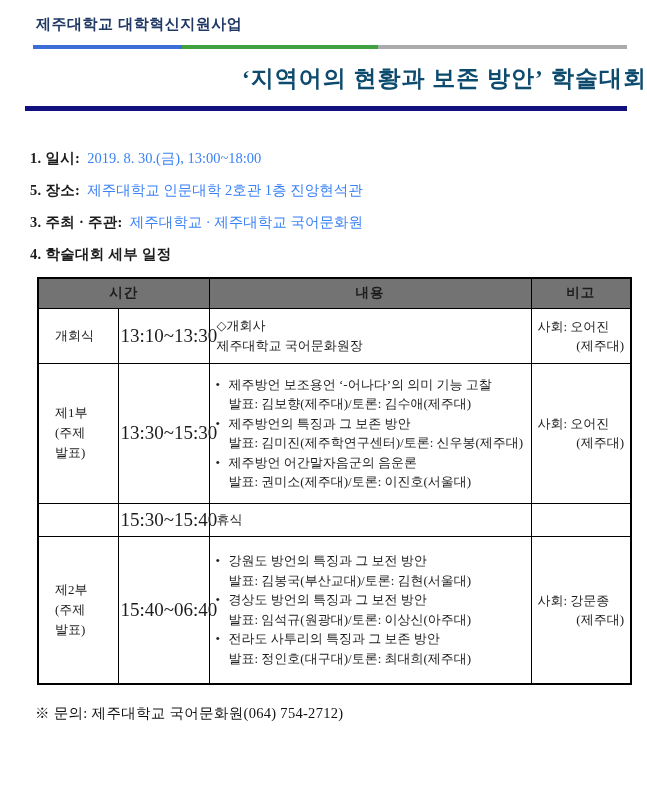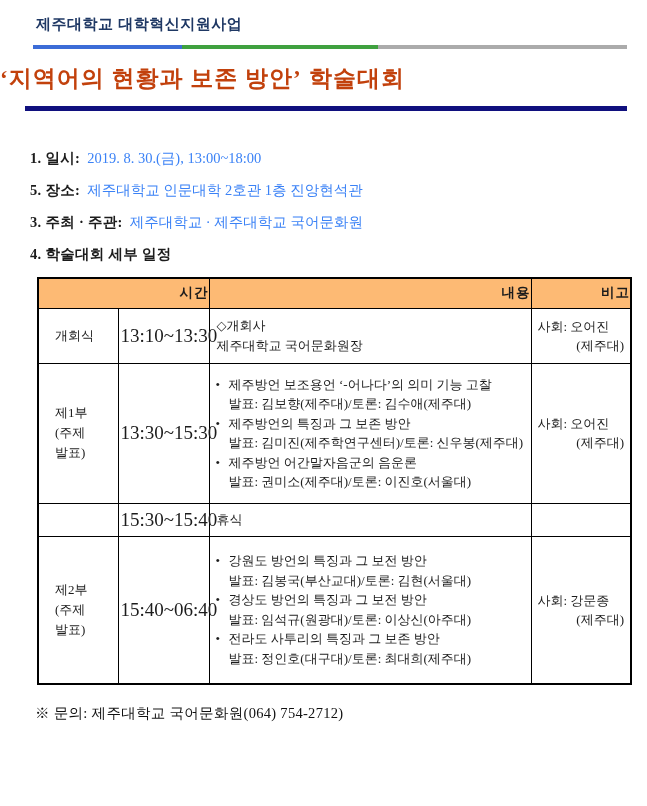--- a/index.html
+++ b/index.html
@@ -26,25 +26,25 @@
     display: flex;
     height: 4px;
     margin: 11px 20px 0 33px;
     width: 594px;
   }
   .color-bar .seg-blue  { width: 25%; background: #3c6cd7; }
   .color-bar .seg-green { width: 33%; background: #3fa13f; }
   .color-bar .seg-gray  { width: 42%; background: #ababab; }
 
   .doc-title {
-    text-align: left;
+    text-align: right;
     margin-top: 14px;
     font-size: 23px;
     font-weight: bold;
-    color: #c2410c;
+    color: #0c4a6e;
     letter-spacing: 1px;
   }
   .doc-title .title-quote { font-family: "Liberation Serif", "DejaVu Serif", serif; }
   .doc-title .title-suffix {
     font-family: "Liberation Sans", "DejaVu Sans", sans-serif;
     font-weight: 800;
   }
   .navy-rule {
     height: 5px;
     background: #10107e;
@@ -62,24 +62,24 @@
   table.schedule {
     border-collapse: collapse;
     table-layout: fixed;
     width: 593px;
     margin: 2px 0 0 37px;
     border: 2px solid #000;
     font-size: 13px;
   }
   table.schedule th, table.schedule td { border: 1px solid #000; }
   th.head {
-    background: #fdba74;
+    background: #737373;
     font-weight: bold;
     font-size: 13.5px;
-    text-align: right;
+    text-align: center;
     vertical-align: middle;
     letter-spacing: 1px;
   }
   tr.h-header  { height: 30px; }
   tr.h-opening { height: 55px; }
   tr.h-part1   { height: 140px; }
   tr.h-break   { height: 32px; }
   tr.h-part2   { height: 148px; }
   tr.h-closing { height: 60px; }
   tr.h-dinner  { height: 35px; }

